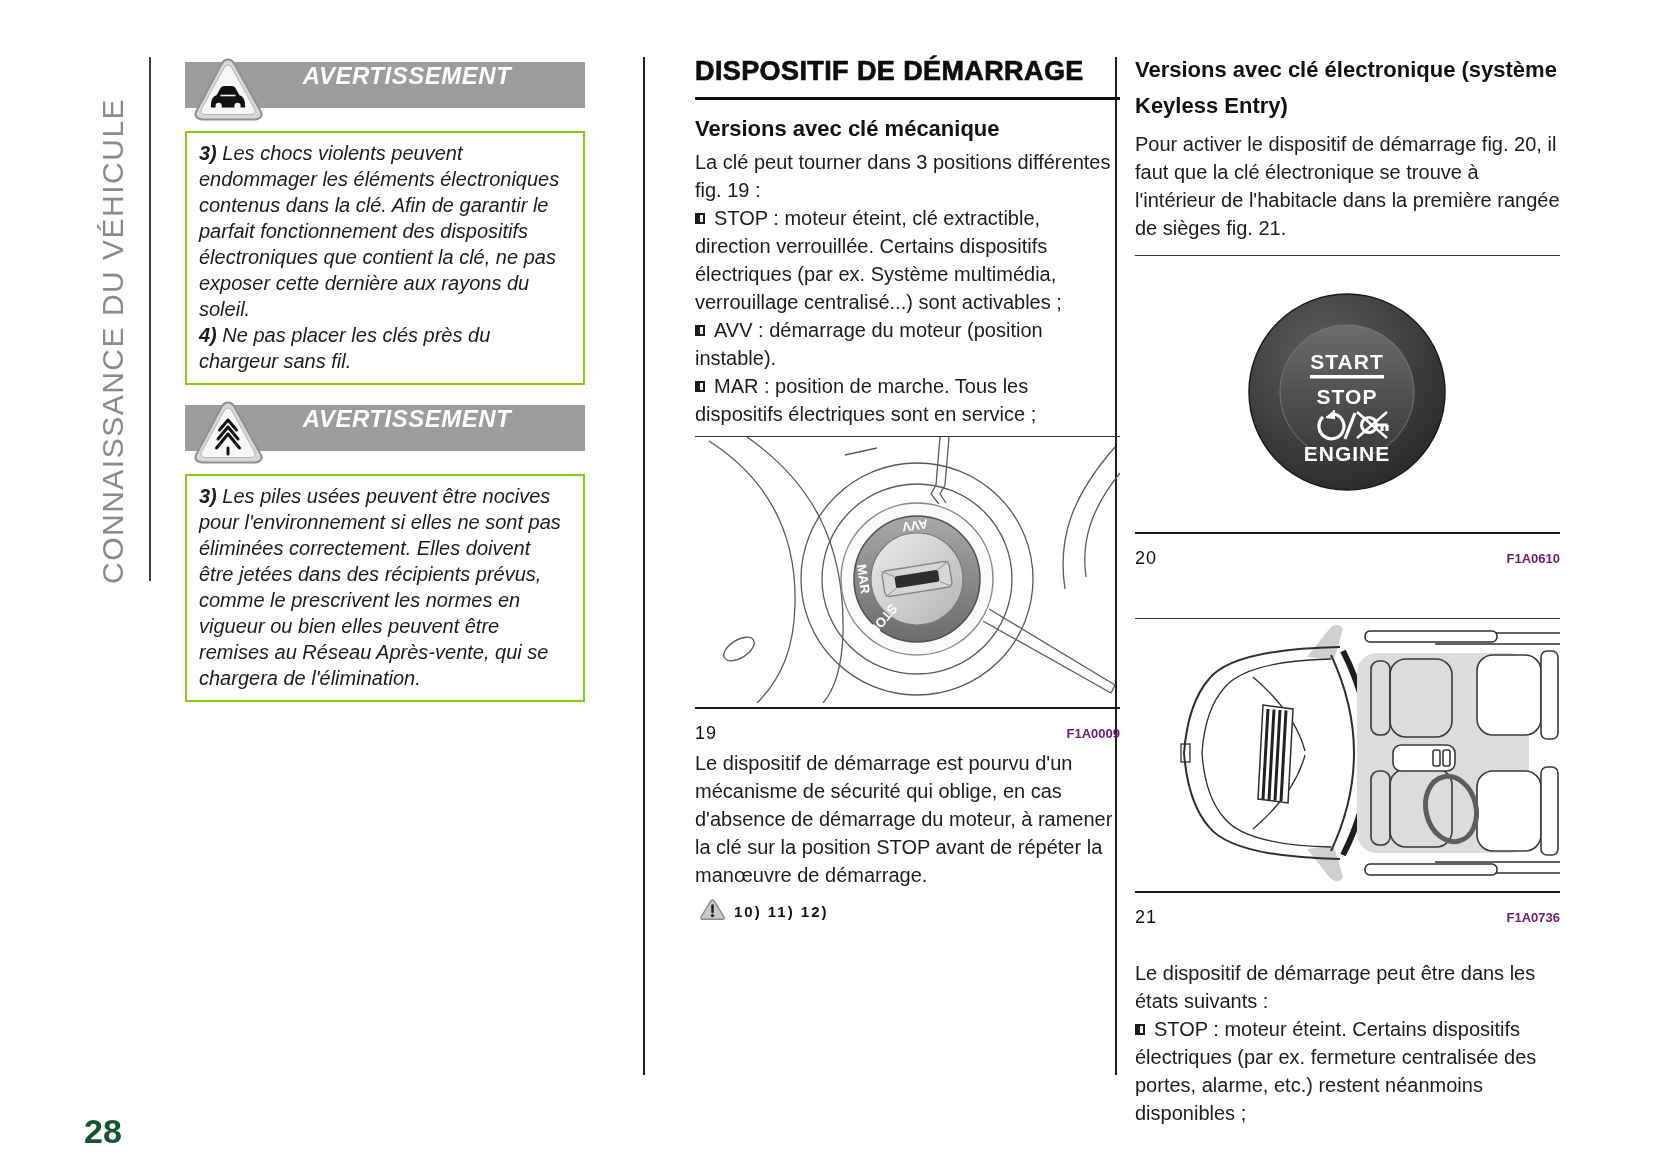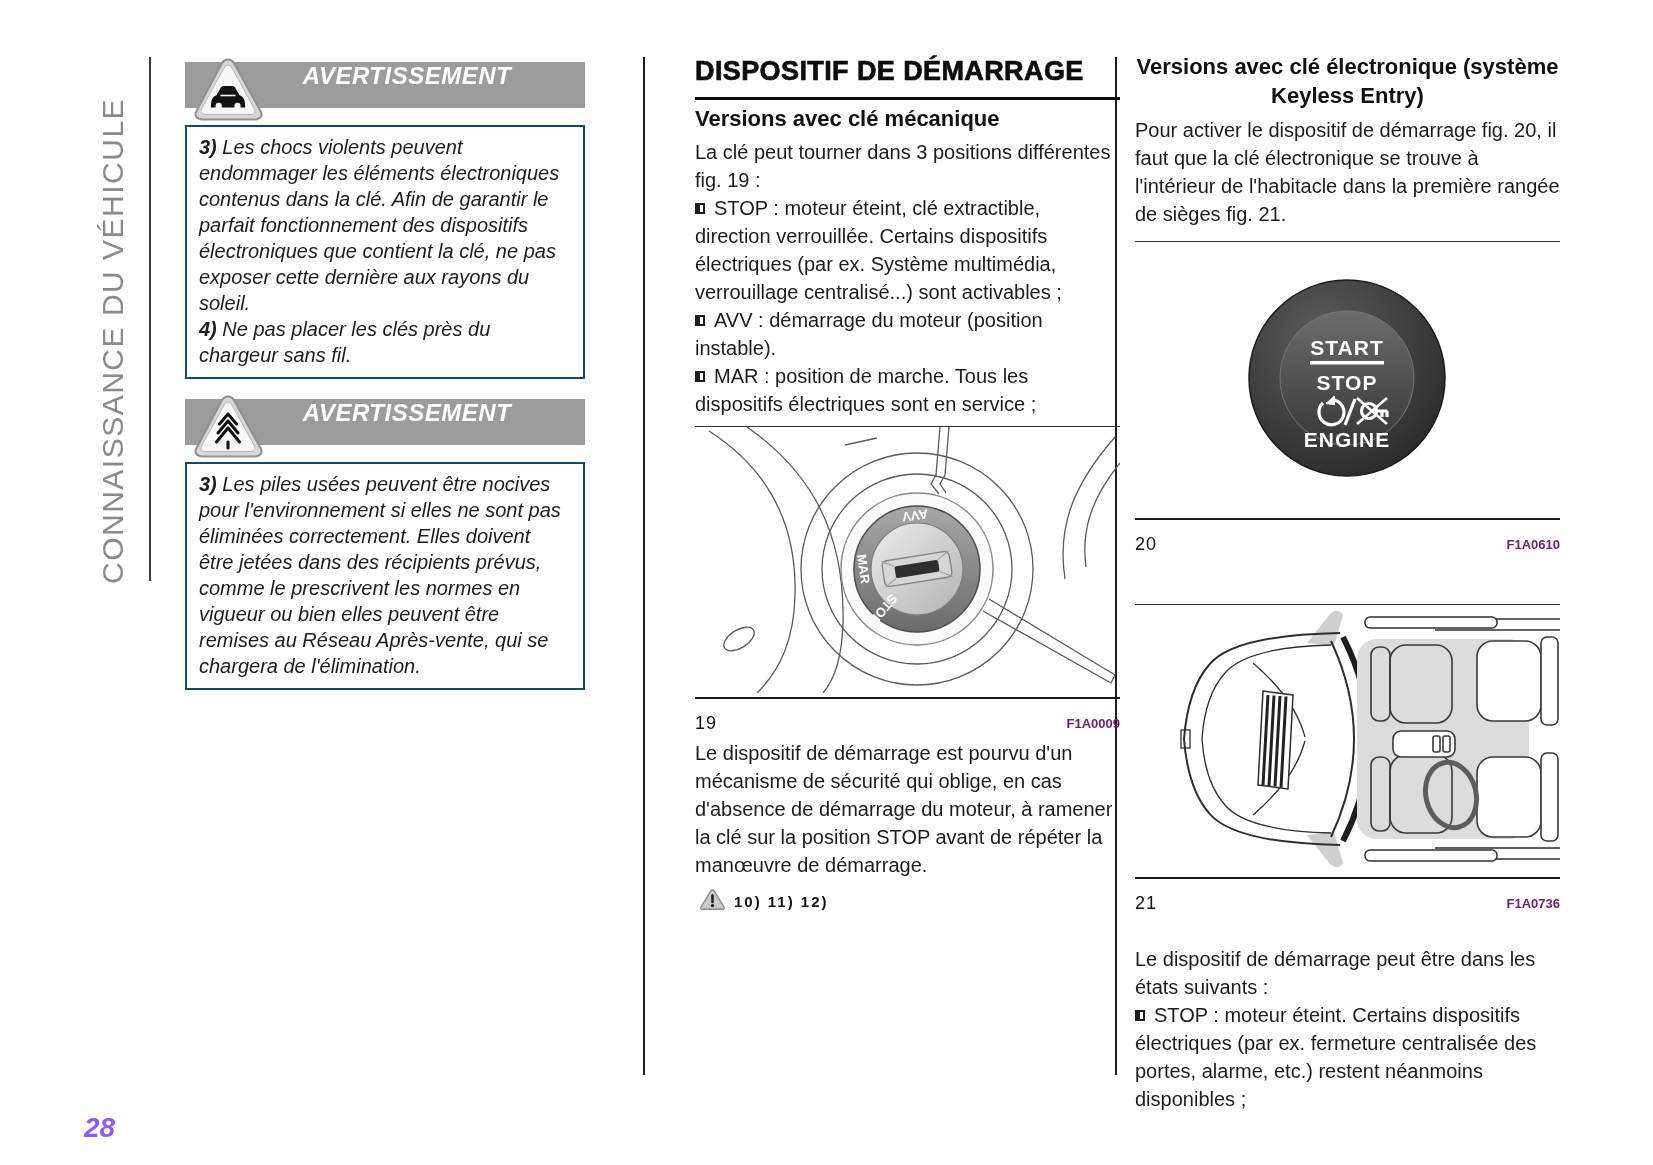--- a/index.html
+++ b/index.html
@@ -7,36 +7,36 @@
     position:relative;width:1653px;height:1165px;background:#ffffff;
     font-family:"Liberation Sans","DejaVu Sans",sans-serif;color:#1c1c1c;overflow:hidden;
   }
   
   .sidebar-title{
     position:absolute;left:96px;top:56px;height:528px;
     writing-mode:vertical-rl;transform:rotate(180deg);
     font-size:30px;letter-spacing:1.5px;color:#8a8a8a;white-space:nowrap;
   }
   .sidebar-rule{position:absolute;left:149px;top:57px;width:2px;height:524px;background:#3c3c3c;}
-  .page-number{position:absolute;left:84px;top:1112px;font-size:28px;font-weight:bold;color:#8b5cf6;font-style:italic;}
+  .page-number{position:absolute;left:84px;top:1112px;font-size:34px;font-weight:bold;color:#14532d;}
   .col-sep{position:absolute;top:57px;width:2px;height:1018px;background:#1f1f1f;}
   .sep1{left:643px;} .sep2{left:1115px;}
 
   
   .col1{position:absolute;left:185px;top:62px;width:400px;}
   .warn-header{
     position:relative;height:46px;background:#9c9c9c;
     display:flex;align-items:flex-start;justify-content:center;padding-left:44px;box-sizing:border-box;
   }
   .warn-header .warn-label{
     color:#ffffff;font-weight:bold;font-style:italic;font-size:24px;letter-spacing:0.5px;
   }
   .warn-icon{position:absolute;left:7px;top:-5px;width:72px;height:66px;}
   .warn-box{
-    margin-top:17px;border:2px solid #0c4a6e;padding:7px 20px 9px 12px;
+    margin-top:23px;border:2px solid #84cc16;padding:7px 20px 9px 12px;
     font-style:italic;font-size:20px;line-height:26px;min-height:210px;box-sizing:border-box;
   }
   .warn-box .wnum{font-weight:bold;}
   .warn-box p{margin:0;}
   .block2{margin-top:20px;}
   .warn-box.box2{min-height:206px;}
 
   
   .body-text{font-size:20px;line-height:28px;margin:0;}
   .bullet{display:block;margin:0;}
@@ -53,26 +53,26 @@
   .fig-num{font-size:18px;letter-spacing:1px;color:#111;}
   .fig-code{font-size:13px;font-weight:bold;color:#701a75;padding-top:3px;}
 
   
   .col2{position:absolute;left:695px;top:52px;width:425px;}
   .main-title{
     font-size:27px;font-weight:bold;line-height:38px;letter-spacing:0.4px;color:#0d0d0d;
     -webkit-text-stroke:0.7px #0d0d0d;
     border-bottom:3px solid #0d0d0d;padding-bottom:7px;margin:0;
   }
-  .sub-head{font-size:22px;font-weight:bold;margin:5px 0 0 0;line-height:28px;color:#111;}
+  .sub-head{font-size:22px;font-weight:bold;margin:15px 0 0 0;line-height:28px;color:#111;}
   .col2 .intro{margin-top:5px;}
 
   
   .col3{position:absolute;left:1135px;top:52px;width:425px;}
-  .col3 .sub-head{margin:0;line-height:29px;text-align:center;}
+  .col3 .sub-head{margin:0;line-height:36px;}
   .col3 .lead{margin-top:6px;}
   .fig20{margin-top:13px;}
   .fig21{margin-top:44px;}
   .col3 .states{margin-top:26px;}
 
   .refs-row{display:flex;align-items:center;gap:8px;margin-top:9px;margin-left:4px;}
   .refs-text{font-size:15px;font-weight:bold;letter-spacing:2px;color:#111;}
 </style>
 </head>
 <body>

